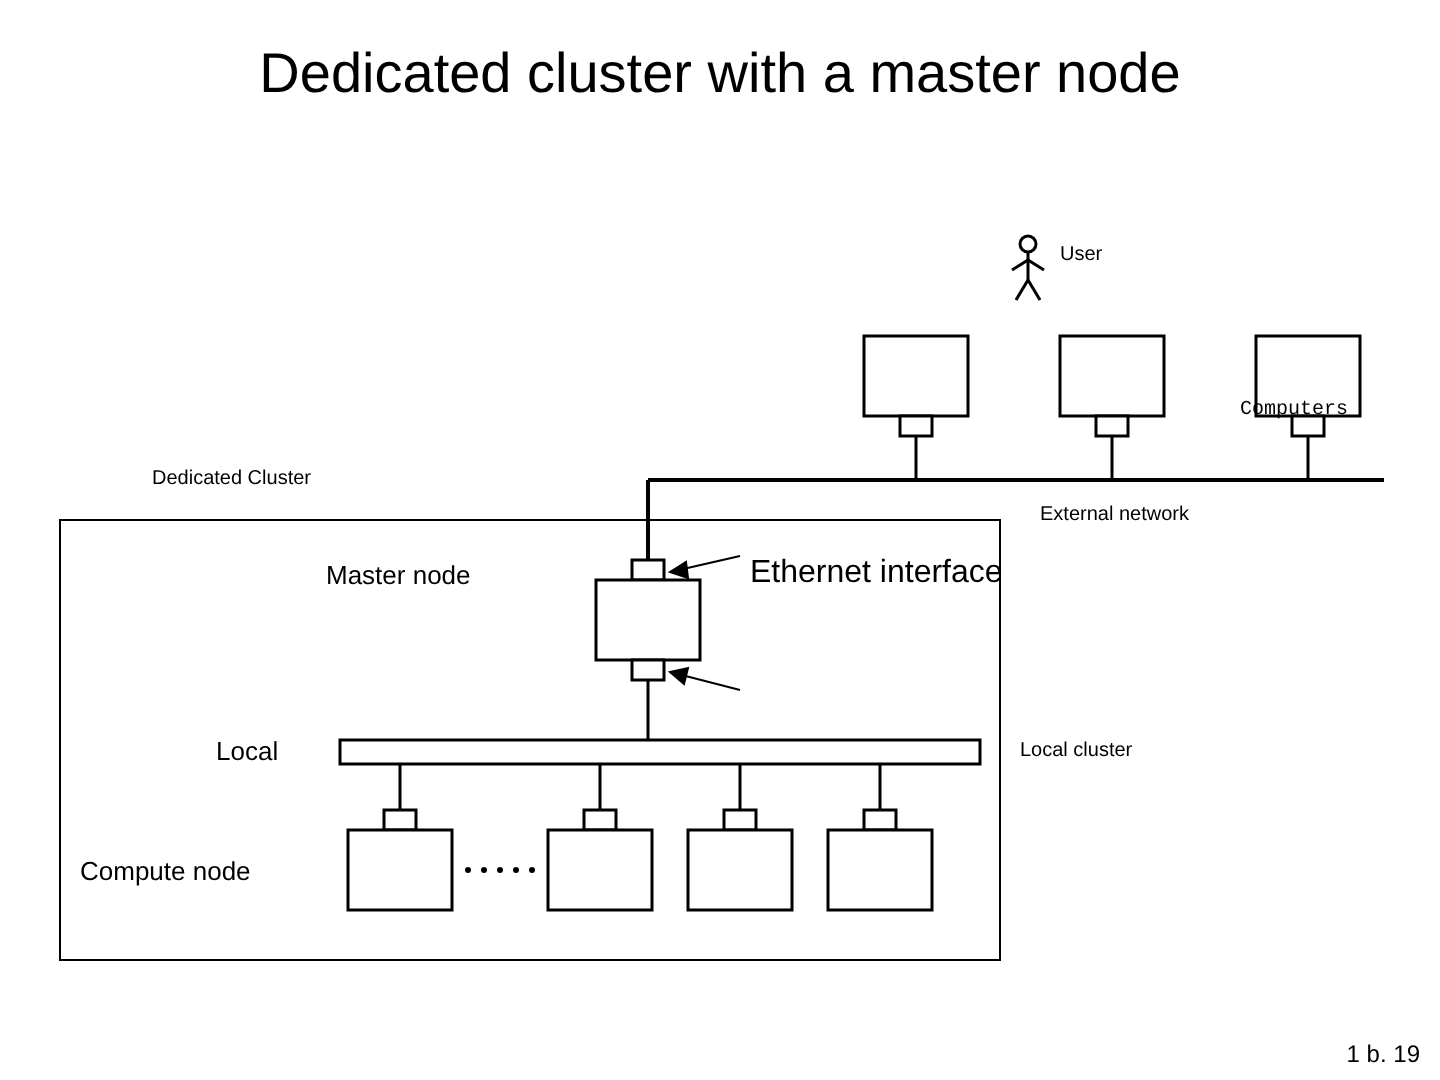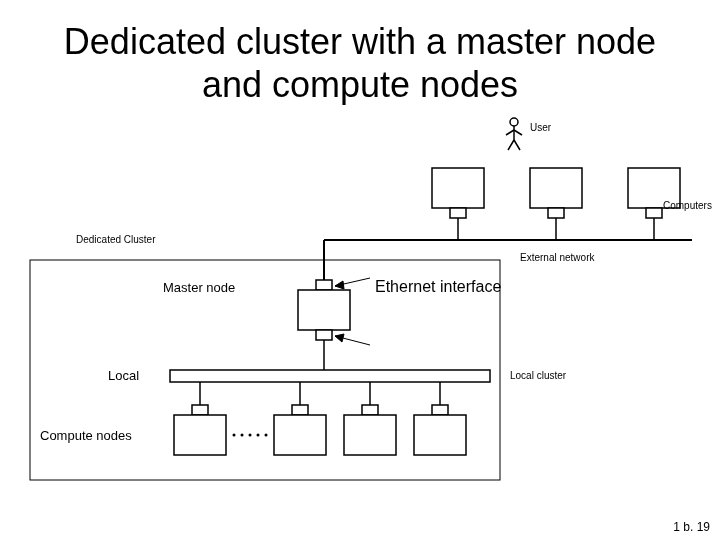--- a/index.html
+++ b/index.html
@@ -11,21 +11,21 @@
     font-family: Arial, Helvetica, sans-serif;
     color: #000;
     position: relative;
   }
   .title {
     position: absolute;
     top: 20px;
     left: 0;
     right: 0;
     text-align: center;
-    font-size: 36px;
+    font-size: 28px;
     line-height: 1.2;
   }
   .label {
     position: absolute;
     font-size: 10px;
   }
   .small-label {
     position: absolute;
     font-size: 16px;
   }
@@ -39,21 +39,20 @@
     position: absolute;
     top: 0;
     left: 0;
   }
 </style>
 </head>
 <body>
 
 <div class="title">
   <span>Dedicated cluster with a master node</span><br>
-  <span>and compute nodes</span>
 </div>
 
 <svg width="720" height="540">
 
   <g stroke="#000" stroke-width="1.5" fill="none">
     <circle cx="514" cy="122" r="4"></circle>
     <line x1="514" y1="126" x2="514" y2="140"></line>
     <line x1="514" y1="130" x2="506" y2="135"></line>
     <line x1="514" y1="130" x2="522" y2="135"></line>
     <line x1="514" y1="140" x2="508" y2="150"></line>
@@ -129,22 +128,22 @@
   <g fill="#000">
     <circle cx="234" cy="435" r="1.5"></circle>
     <circle cx="242" cy="435" r="1.5"></circle>
     <circle cx="250" cy="435" r="1.5"></circle>
     <circle cx="258" cy="435" r="1.5"></circle>
     <circle cx="266" cy="435" r="1.5"></circle>
   </g>
 </svg>
 
 <div class="label" style="left:530px; top:122px;">User</div>
-<div class="label" style="left:663px; top:200px;">Computers</div>
+<div class="label" style="left:620px; top:200px;font-family:Liberation Mono, monospace;">Computers</div>
 <div class="label" style="left:76px; top:234px;">Dedicated Cluster</div>
 <div class="label" style="left:520px; top:252px;">External network</div>
 <div class="label" style="left:150px; top:280px; font-size:13px;margin-left:13px;">Master node</div>
 <div class="small-label" style="left:375px; top:278px;">Ethernet interface</div>
 <div class="label" style="left:108px; top:368px; font-size:13px;">Local</div>
 <div class="label" style="left:510px; top:370px;">Local cluster</div>
-<div class="label" style="left:40px; top:428px; font-size:13px;">Compute nodes</div>
+<div class="label" style="left:40px; top:428px; font-size:13px;">Compute node</div>
 
 <div class="footer">1 b. 19</div>
 
 </body></html>

